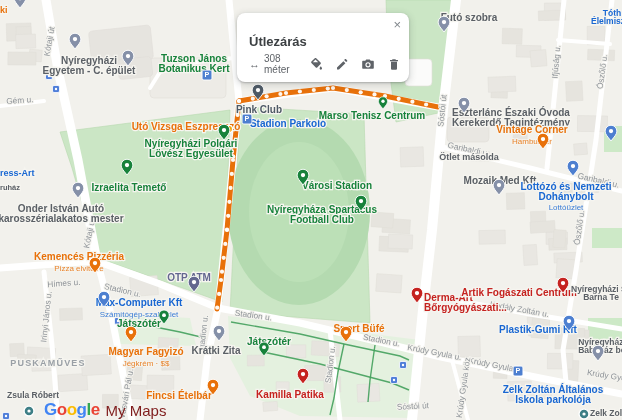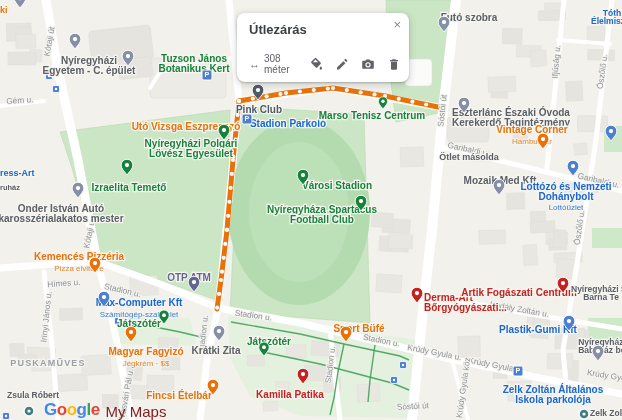--- a/index.html
+++ b/index.html
@@ -4,32 +4,32 @@
 <style>
   html,body{margin:0;padding:0;}
   body{width:622px;height:420px;overflow:hidden;position:relative;background:#f2f1ec;
        font-family:"Liberation Sans", sans-serif;}
   #map-wrap{position:absolute;inset:0;}
   svg text{user-select:none;}
   
   .popup{position:absolute;left:237px;top:13px;width:172px;height:69px;background:#fff;
          border-radius:8px;box-shadow:0 1px 2px rgba(60,64,67,.3),0 2px 6px 2px rgba(60,64,67,.15);
          z-index:5;}
-  .popup .title{position:absolute;left:12px;top:9px;font-size:13px;font-weight:bold;color:#3c4043;}
+  .popup .title{position:absolute;left:12px;top:21px;font-size:13px;font-weight:bold;color:#3c4043;}
   .popup .close{position:absolute;top:3px;right:6px;border:0;background:none;font-size:13px;
                 color:#80868b;cursor:pointer;line-height:1;padding:2px;}
   .popup .footer{position:absolute;left:12px;right:8px;bottom:7px;display:flex;
                  align-items:center;justify-content:space-between;}
   .popup .dist{font-size:10px;color:#5f6368;display:flex;align-items:center;gap:4px;}
   .popup .dist .arrow{font-size:11px;color:#5f6368;}
   .actions{display:flex;gap:12px;align-items:center;}
   .actions button{border:0;background:none;padding:0;cursor:pointer;width:14px;height:14px;}
   .actions svg{display:block;fill:#5f6368;}
   
-  .watermark{position:absolute;left:44px;top:400px;z-index:4;display:flex;align-items:flex-end;gap:6px;}
+  .watermark{position:absolute;left:44px;top:400px;z-index:4;display:flex;align-items:center;gap:6px;}
   .g-logo{font-size:17px;font-weight:bold;letter-spacing:-.5px;}
   .g-word{font-size:15px;color:#7f1d1d;}
 </style>
 </head>
 <body>
 
 <div id="map-wrap">
   <svg id="map-svg" width="622" height="420" viewBox="0 0 622 420" xmlns="http://www.w3.org/2000/svg">
       <rect x="0" y="0" width="622" height="420" fill="#f2f1ec"></rect>
       <g>

